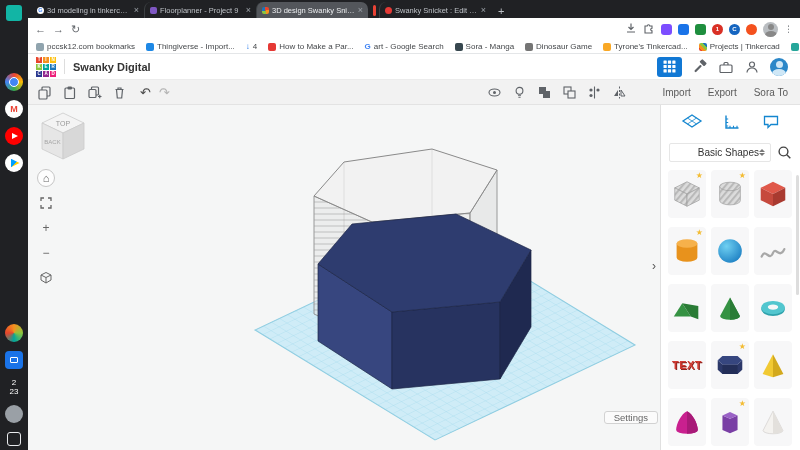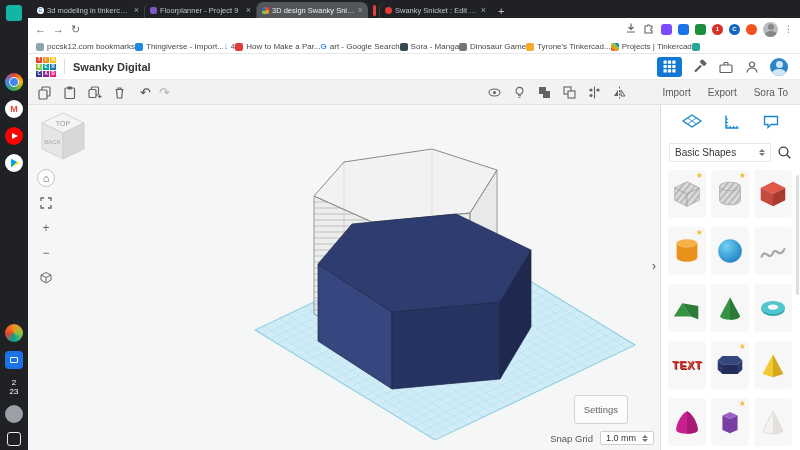--- a/index.html
+++ b/index.html
@@ -53,21 +53,21 @@
   .ext{width:11px;height:11px;border-radius:3px;cursor:pointer;display:flex;align-items:center;justify-content:center;font-size:6px;color:#fff;font-weight:bold}
   .e-purple{background:#7c4dff}.e-blue{background:#1a73e8}.e-green{background:#1e8e3e}
   .e-red{background:#d93025;border-radius:50%}
   .e-c{background:#1565c0;border-radius:50%}
   .e-orange{background:#f4511e;border-radius:50%}
   .avatar16{width:15px;height:15px;border-radius:50%;background:#b9bdc1;position:relative;overflow:hidden;cursor:pointer}
   .avatar16::before{content:"";position:absolute;left:4.5px;top:2.5px;width:6px;height:6px;border-radius:50%;background:#888}
   .avatar16::after{content:"";position:absolute;left:1.5px;top:9px;width:12px;height:8px;border-radius:50%;background:#888}
   .kebab{font-size:9px;color:#5f6368;cursor:pointer}
 
-  .bbar{height:14px;background:#fff;border-bottom:1px solid #e4e6e8;display:flex;padding:0 8px;font-size:8px;color:#44474a;white-space:nowrap;overflow:hidden}
+  .bbar{height:14px;background:#fff;border-bottom:1px solid #e4e6e8;display:flex;gap:11px;padding:0 8px;font-size:8px;color:#44474a;white-space:nowrap;overflow:hidden}
   .bitem{display:flex;align-items:center;gap:3px;cursor:pointer;flex:0 0 auto}
   .bico{width:8px;height:8px;border-radius:2px;flex:0 0 auto}
   .bi1{background:#90a4ae}.bi2{background:#1e88e5}.bi4{background:#e53935}.bi6{background:#37474f}
   .bi7{background:#757575}.bi8{background:#f9a825}.bi10{background:#26a69a}
   .bi9{background:linear-gradient(45deg,#e8452c 25%,#f6911e 25% 50%,#8cc63e 50% 75%,#1b75bb 75%)}
   .btext-ico{font-size:8px;font-weight:bold;line-height:1}
 
   
   .tc-header{height:26px;background:#fff;border-bottom:1px solid #ececec;display:flex;align-items:center;padding:0 8px}
   .logo{display:grid;grid-template-columns:repeat(3,6px);grid-auto-rows:6px;gap:1px;cursor:pointer}
@@ -97,34 +97,34 @@
 
   
   .content{display:flex;height:345px}
   .viewport{flex:1;position:relative;background:#f5f6f6;overflow:hidden}
   .scene{position:absolute;inset:0;width:100%;height:100%}
   .viewcube{position:absolute;left:6px;top:4px;cursor:pointer}
   .navcol{position:absolute;left:9px;top:64px;display:flex;flex-direction:column;align-items:center;gap:7px}
   .navbtn{width:18px;height:18px;display:flex;align-items:center;justify-content:center;color:#666;font-size:12px;cursor:pointer}
   .homebtn{border:1px solid #c6c6c6;border-radius:50%;background:#fdfdfd;font-size:11px}
   .collapse{position:absolute;right:0;top:148px;width:12px;height:26px;display:flex;align-items:center;justify-content:center;font-size:12px;color:#555;cursor:pointer}
-  .settings-btn{position:absolute;right:32px;bottom:26px;background:#fbfbfb;border:1px solid #d2d2d2;border-radius:3px;font-size:9.5px;color:#666;padding:8px 9px;cursor:pointer;font-family:inherit}
+  .settings-btn{position:absolute;right:2px;bottom:26px;background:#fbfbfb;border:1px solid #d2d2d2;border-radius:3px;font-size:9.5px;color:#666;padding:0 9px;cursor:pointer;font-family:inherit}
   .snaprow{position:absolute;right:6px;bottom:5px;display:flex;align-items:center;gap:7px}
   .snaplabel{font-size:9.5px;color:#555}
   .snapselect{background:#fff;border:1px solid #cfcfcf;border-radius:2px;font-size:9px;color:#333;padding:1px 5px;display:flex;align-items:center;gap:6px;cursor:pointer}
   .carets{display:flex;flex-direction:column;gap:1px}
   .cu{width:0;height:0;border-left:3px solid transparent;border-right:3px solid transparent;border-bottom:3px solid #777}
   .cd{width:0;height:0;border-left:3px solid transparent;border-right:3px solid transparent;border-top:3px solid #777}
 
   
   .panel{width:140px;background:#fff;border-left:1px solid #e0e0e0;position:relative;display:flex;flex-direction:column}
   .panel-top{height:34px;display:flex;align-items:center;justify-content:space-around;padding:0 10px}
   .ptool{background:none;border:none;cursor:pointer;display:flex}
   .shape-cat{height:26px;display:flex;align-items:center;padding:0 8px;gap:6px}
-  .cat-select{flex:1;display:flex;align-items:center;justify-content:space-between;font-size:10px;color:#333;cursor:pointer;border:1px solid #e6e6e6;border-radius:2px;padding:3px 5px;background:#fff}
+  .cat-select{flex:1;display:flex;align-items:center;justify-content:flex-end;font-size:10px;color:#333;cursor:pointer;border:1px solid #e6e6e6;border-radius:2px;padding:3px 5px;background:#fff}
   .search-btn{background:none;border:none;cursor:pointer;display:flex}
   .shape-grid{flex:1;display:grid;grid-template-columns:repeat(3,1fr);gap:5px;padding:5px 8px 0 7px;overflow:hidden}
   .tile{height:48px;background:#f7f7f8;border-radius:4px;position:relative;display:flex;align-items:center;justify-content:center;cursor:pointer}
   .star{position:absolute;top:1px;right:3px;font-size:8px;color:#f3bc33}
   .text-shape{font-size:11px;font-weight:bold;color:#d23b33;letter-spacing:0.5px;text-shadow:1px 1px 0 #8e241e}
   .pscroll{position:absolute;right:1px;top:70px;width:3px;height:120px;background:#ddd;border-radius:2px}
 </style>
 </head>
 <body>
 
@@ -454,30 +454,20 @@
           <span class="navbtn">
             <svg width="14" height="14" viewBox="0 0 14 14">
                 <path d="M7,1.5 12,4 v5 L7,12 2,9 V4 Z M7,6.5 V12 M2,4 7,6.5 12,4" stroke="#666" stroke-width="1" fill="none"></path>
               </svg>
           </span>
         </div>
 
         <span class="collapse">›</span>
 
         <button class="settings-btn">Settings</button>
-        <div class="snaprow">
-          <span class="snaplabel">Snap Grid</span>
-          <span class="snapselect">
-            <span>1.0 mm</span>
-            <span class="carets">
-                <i class="cu"></i>
-                <i class="cd"></i>
-              </span>
-          </span>
-        </div>
       </div>
 
       <aside class="panel">
         <div class="panel-top">
           <button class="ptool">
             <svg width="22" height="18" viewBox="0 0 22 18">
                 <polygon points="11,2 20,8 11,14 2,8" fill="none" stroke="#1486cf" stroke-width="1.3"></polygon>
                 <path d="M6.5,5 15.5,11 M15.5,5 6.5,11" stroke="#1486cf" stroke-width="0.8"></path>
               </svg>
           </button>

